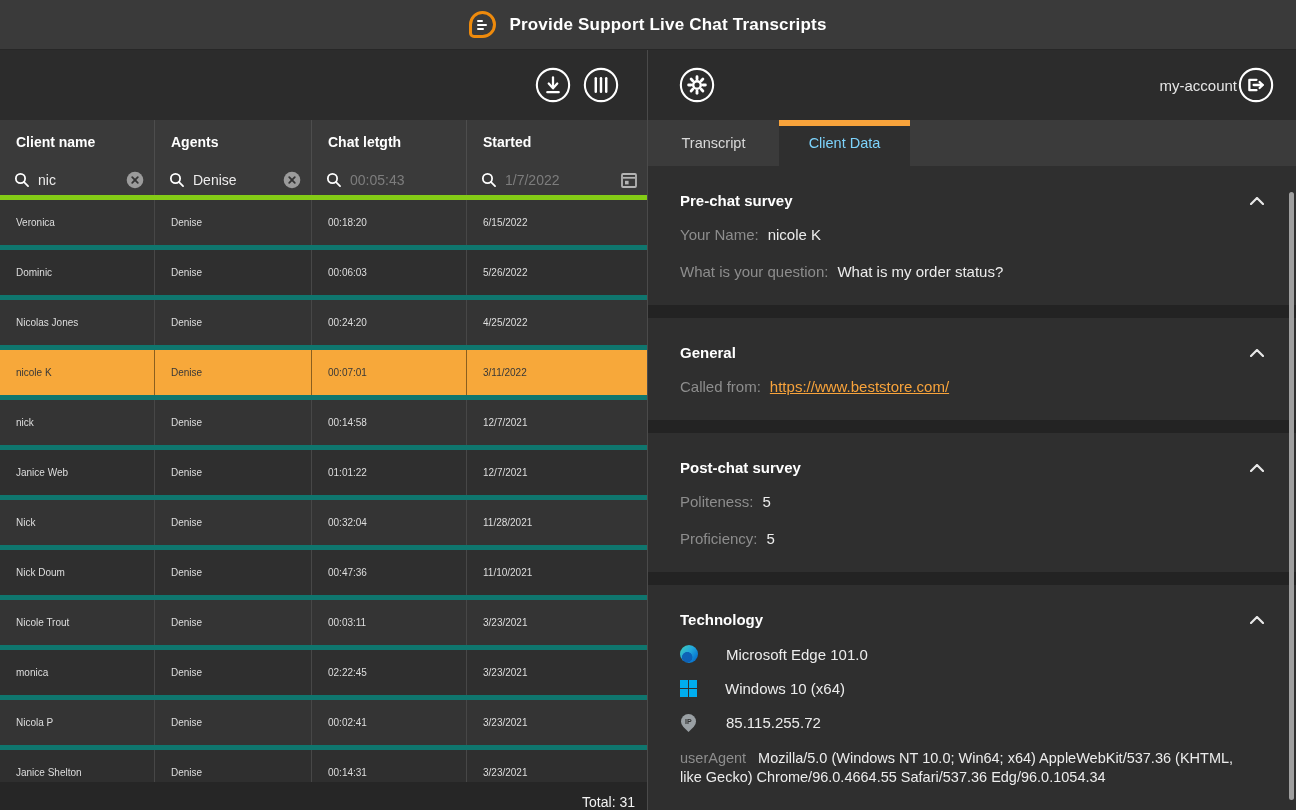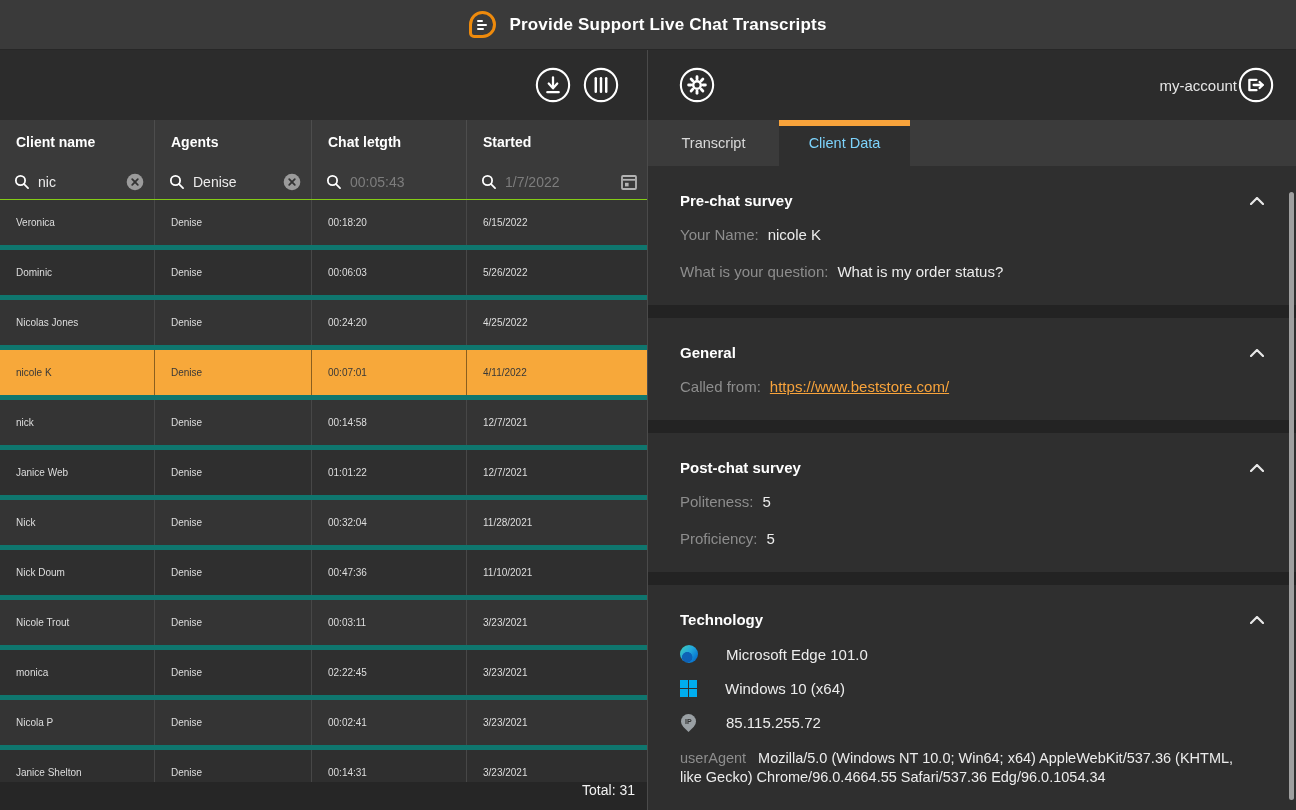--- a/index.html
+++ b/index.html
@@ -33,21 +33,21 @@
   .spacer { flex:1; }
   .account-label { font-size:15px; color:#e6e6e6; margin-right:0; }
 
   
   .grid-cols { display:grid; grid-template-columns:155px 157px 155px 181px; }
   .thead { background:#3a3a3a; }
   .header-row { height:44px; align-items:center; }
   .header-cell { padding-left:16px; font-size:14px; font-weight:700; color:#fff; height:100%;
     display:flex; align-items:center; border-right:1px solid #4d4d4d; }
   .header-cell:last-child { border-right:none; }
-  .filter-row { height:36px; align-items:center; border-bottom:1px solid #84cc16; }
+  .filter-row { height:36px; align-items:center; border-bottom:5px solid #84cc16; }
   .filter-cell { height:100%; display:flex; align-items:center; gap:8px; padding:0 10px 0 14px;
     border-right:1px solid #4d4d4d; }
   .filter-cell:last-child { border-right:none; }
   .filter-cell .search-icon svg { display:block; width:16px; height:16px; }
   .filter-input { flex:1; min-width:0; background:transparent; border:none; outline:none;
     color:#ecebeb; font-size:14px; font-family:inherit; }
   .filter-input::placeholder { color:#7d7d7d; opacity:1; }
   .clear-btn { flex:none; width:18px; height:18px; border:none; background:none; padding:0; cursor:pointer; }
   .clear-btn svg, .cal-btn svg { display:block; width:18px; height:18px; }
   .cal-btn { flex:none; width:18px; height:18px; border:none; background:none; padding:0; cursor:pointer; }
@@ -55,21 +55,21 @@
   .tbody { height:582px; overflow:hidden; background:#313131; }
   .row { height:50px; align-items:center; background:#343434; border-bottom:5px solid #0f766e;
     font-size:10px; color:#dedede; cursor:pointer; }
   .row:nth-child(even) { background:#2f2f2f; }
   .cell { padding-left:16px; height:100%; display:flex; align-items:center; border-right:1px solid #474747; }
   .cell:last-child { border-right:none; }
   .row.selected, .row.selected:nth-child(even) { background:#f7a83a; color:#383838; }
   .row.selected .cell { border-right-color:#5f4category518; border-right-color:#8a5f1f; }
 
   .tfoot { position:absolute; bottom:0; left:0; width:647px; height:28px; background:#262626;
-    display:flex; align-items:flex-start; justify-content:flex-end; padding-right:12px;
+    display:flex; align-items:flex-end; justify-content:flex-end; padding-right:12px;
     font-size:14px; color:#f2f2f2; }
 
   
   .tabs { height:46px; background:#3b3b3b; display:flex; }
   .tab { width:131px; display:flex; align-items:center; justify-content:center;
     font-size:14.5px; color:#d9d9d9; position:relative; cursor:pointer; background:none; border:none;
     font-family:inherit; }
   .tab.active { background:#2f2f2f; color:#7dd3fc; }
   .tab.active::before { content:''; position:absolute; top:0; left:0; right:0; height:6px; background:#f8a33b; }
 
@@ -230,21 +230,21 @@
         <div class="row grid-cols">
           <div class="cell">Nicolas Jones</div>
           <div class="cell">Denise</div>
           <div class="cell">00:24:20</div>
           <div class="cell">4/25/2022</div>
         </div>
         <div class="row grid-cols selected">
           <div class="cell">nicole K</div>
           <div class="cell">Denise</div>
           <div class="cell">00:07:01</div>
-          <div class="cell">4/11/2022</div>
+          <div class="cell">3/11/2022</div>
         </div>
         <div class="row grid-cols">
           <div class="cell">nick</div>
           <div class="cell">Denise</div>
           <div class="cell">00:14:58</div>
           <div class="cell">12/7/2021</div>
         </div>
         <div class="row grid-cols">
           <div class="cell">Janice Web</div>
           <div class="cell">Denise</div>

